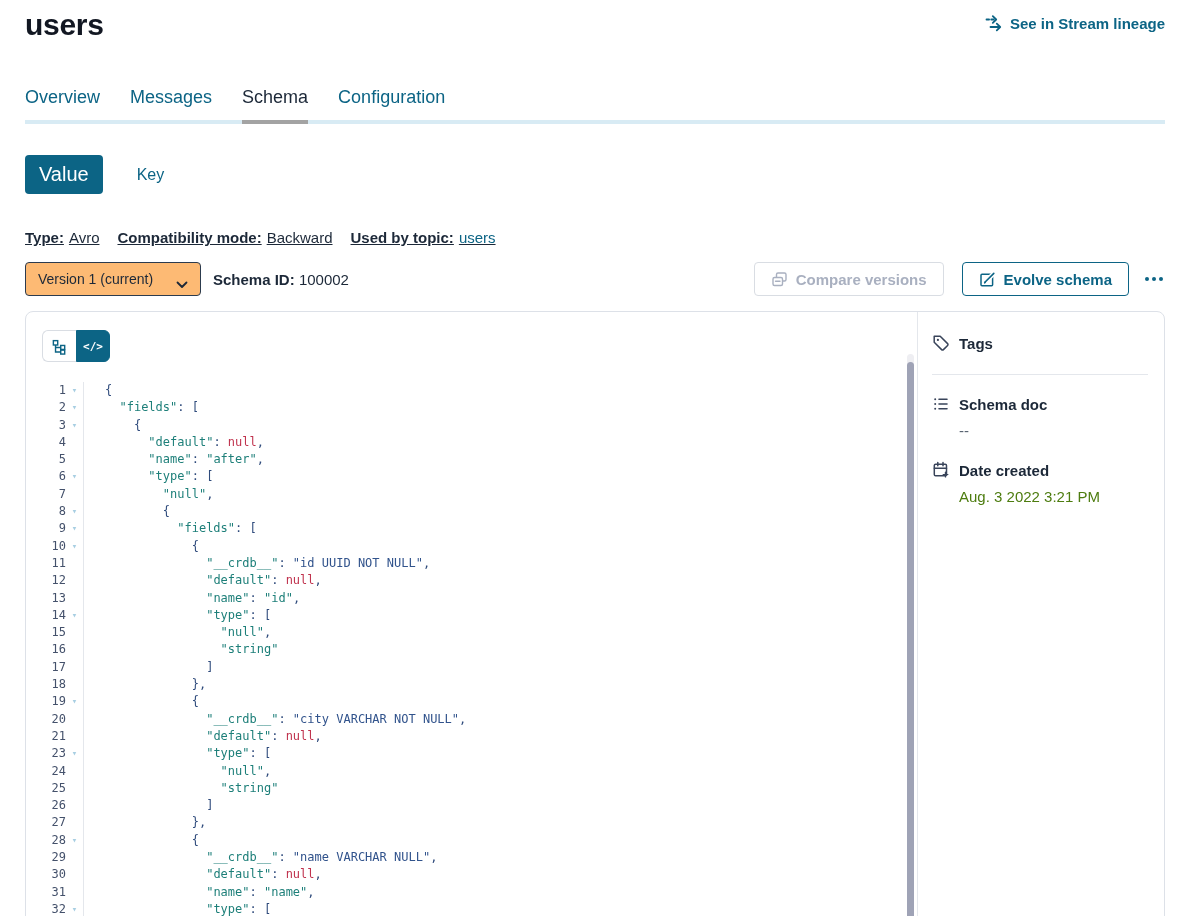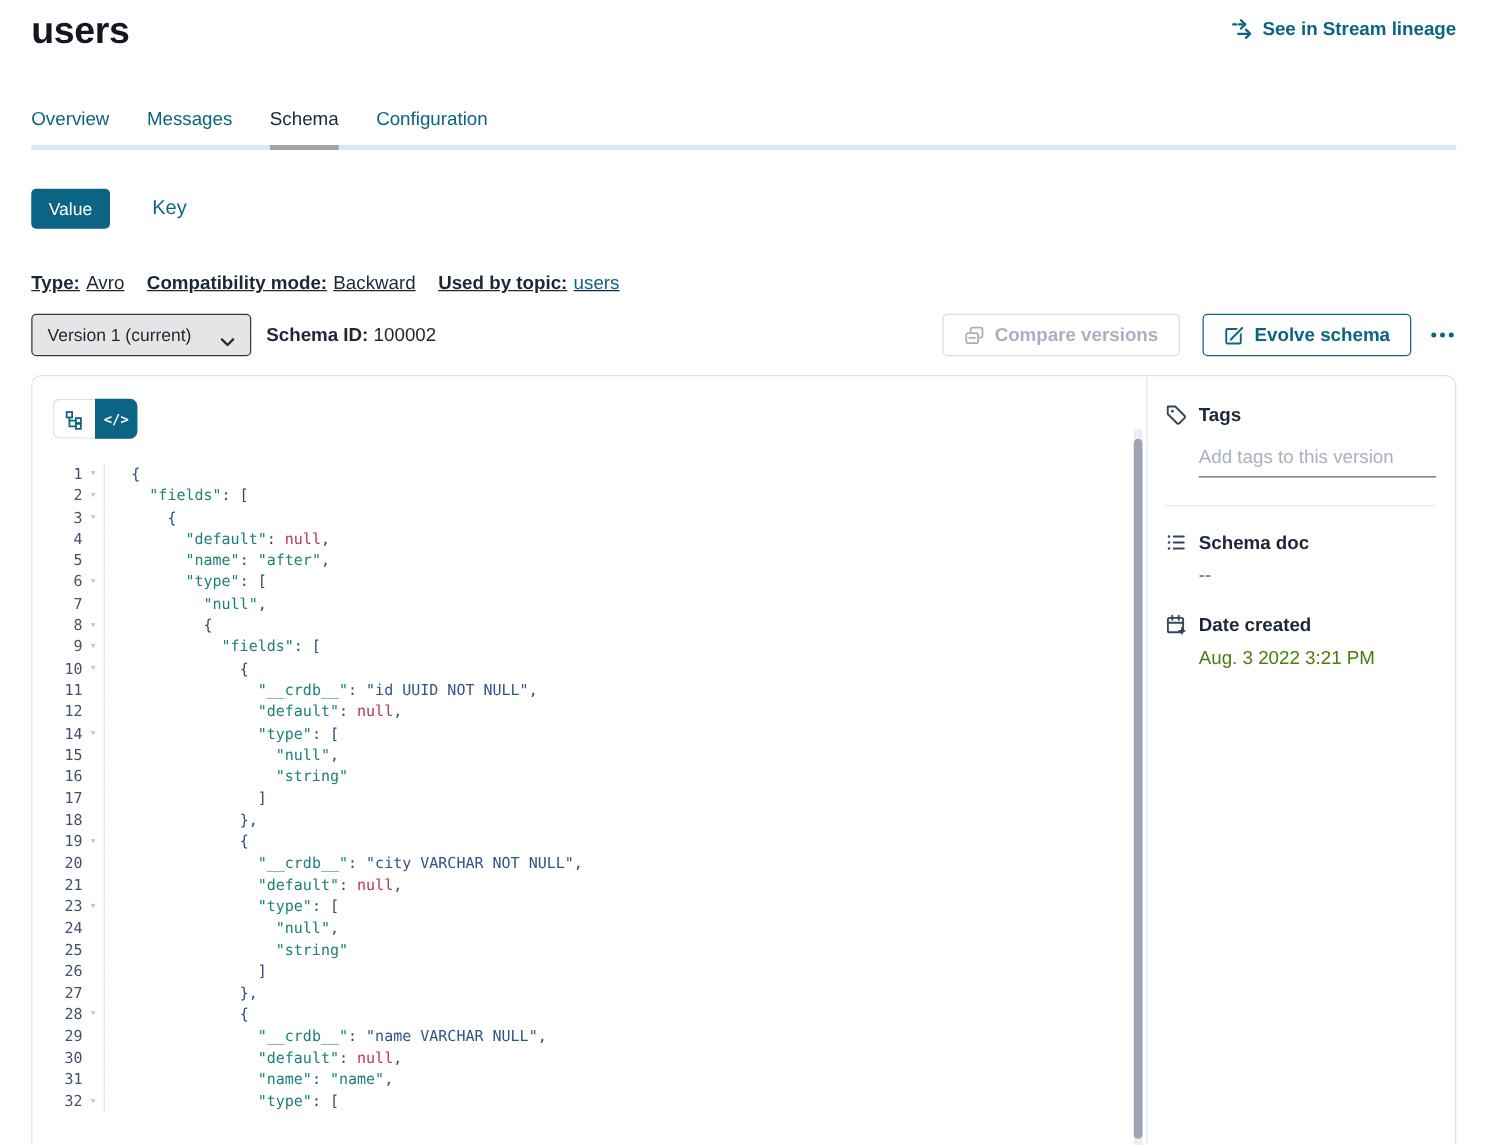--- a/index.html
+++ b/index.html
@@ -12,40 +12,40 @@
   .page { width: 1189px; padding: 0 24px 0 25px; }
 
   
   .header-row { display: flex; align-items: flex-start; margin-top: 6px; }
   .page-title { font-size: 30px; line-height: 38px; font-weight: 700; color: #121722; margin: 0; letter-spacing: -0.3px; }
   .lineage-link { margin-left: auto; margin-top: 8px; display: flex; align-items: center; gap: 7px;
     color: #0c6485; font-size: 15px; font-weight: 600; cursor: pointer; text-decoration: none; }
 
   
   .tabs { display: flex; margin-top: 43px; border-bottom: 4px solid #d8ebf4; }
-  .tab { font-size: 15px; font-weight: 500; color: #0c6485; padding-bottom: 12px; margin-right: 30px; cursor: pointer; }
+  .tab { font-size: 18px; font-weight: 500; color: #0c6485; padding-bottom: 12px; margin-right: 30px; cursor: pointer; }
   .tab.active { color: #1c2838; border-bottom: 4px solid #a3a3a3; margin-bottom: -4px; }
 
   
   .vk-row { display: flex; align-items: center; margin-top: 31px; }
-  .btn-value { background: #0c6485; color: #fff; font-size: 14px; font-weight: 500;
+  .btn-value { background: #0c6485; color: #fff; font-size: 20px; font-weight: 500;
     padding: 8px 14px; border-radius: 4px; border: none; cursor: pointer; font-family: inherit; }
   .key-link { color: #0c6485; font-size: 16px; font-weight: 500; margin-left: 34px; cursor: pointer; }
 
   
   .meta-row { display: flex; align-items: center; margin-top: 35px; font-size: 15px; color: #1c2838; text-decoration: underline; }
   .meta-row .lbl { font-weight: 700; }
   .meta-row .val { margin-left: 5px; }
   .meta-group { display: flex; margin-right: 18px; }
   .topic-link { color: #0c6485; cursor: pointer; }
 
   
   .controls-row { display: flex; align-items: center; margin-top: 16px; }
   .version-select { position: relative; width: 176px; height: 34px; border: 1px solid #2c3b4e; border-radius: 4px;
-    display: flex; align-items: center; padding: 0 34px 0 12px; font-size: 14px; color: #1c2838; cursor: pointer; background: #e5e5e5; }
+    display: flex; align-items: center; padding: 0 34px 0 12px; font-size: 14px; color: #1c2838; cursor: pointer; background: #fdba74; }
   .version-select .chev { position: absolute; right: 12px; top: 13px; }
   .schema-id { margin-left: 12px; font-size: 15px; }
   .schema-id .lbl { font-weight: 700; }
   .right-actions { margin-left: auto; display: flex; align-items: center; }
   .btn { height: 34px; border-radius: 4px; font-size: 15px; font-weight: 600; display: flex; align-items: center;
     gap: 8px; padding: 16px 16px; background: #fff; cursor: pointer; font-family: inherit; }
   .btn-compare { border: 1px solid #d9dde3; color: #a9b0c0; cursor: default; }
   .btn-evolve  { border: 1px solid #0c6485; color: #0c6485; margin-left: 18px; }
   .more-dots { display: flex; gap: 3px; margin-left: 14px; padding: 6px 2px; cursor: pointer; }
   .more-dots i { width: 4px; height: 4px; border-radius: 50%; background: #0c6485; display: block; }
@@ -251,20 +251,25 @@
             <span class="ln">11</span>
             <span class="fold"></span>
             <span class="ct">              <span class="tk-k">"__crdb__"</span><span class="tk-p">: </span><span class="tk-q">"id UUID NOT NULL"</span><span class="tk-p">,</span></span>
           </div>
           <div class="code-line">
             <span class="ln">12</span>
             <span class="fold"></span>
             <span class="ct">              <span class="tk-k">"default"</span><span class="tk-p">: </span><span class="tk-n">null</span><span class="tk-p">,</span></span>
           </div>
           <div class="code-line">
+            <span class="ln">13</span>
+            <span class="fold"></span>
+            <span class="ct">              <span class="tk-k">"name"</span><span class="tk-p">: </span><span class="tk-s">"id"</span><span class="tk-p">,</span></span>
+          </div>
+          <div class="code-line">
             <span class="ln">14</span>
             <span class="fold">▾</span>
             <span class="ct">              <span class="tk-k">"type"</span><span class="tk-p">: [</span></span>
           </div>
           <div class="code-line">
             <span class="ln">15</span>
             <span class="fold"></span>
             <span class="ct">                <span class="tk-s">"null"</span><span class="tk-p">,</span></span>
           </div>
           <div class="code-line">
@@ -357,21 +362,20 @@
 
       <div class="side-head">
         <span style="display:flex">
           <svg width="18" height="18" viewBox="0 0 18 18" fill="none" stroke="#39445a" stroke-width="1.5" stroke-linejoin="round">
             <path d="M2.2 2.2 h6 l7.4 7.4 a1.3 1.3 0 0 1 0 1.85 l-4.15 4.15 a1.3 1.3 0 0 1 -1.85 0 L2.2 8.2 z"></path>
             <circle cx="5.9" cy="5.9" r="1.1" fill="#39445a" stroke="none"></circle>
           </svg>
         </span>
         <span>Tags</span>
       </div>
-      <input class="tags-input" type="text" placeholder="Add tags to this version" style="">
       <hr class="side-divider">
 
       <div class="sec-doc">
         <div class="side-head">
           <span style="display:flex">
             <svg width="18" height="18" viewBox="0 0 18 18" fill="none" stroke="#39445a" stroke-width="1.6" stroke-linecap="round">
               <path d="M7 4.2h8 M7 9h8 M7 13.8h8"></path>
               <circle cx="3.2" cy="4.2" r="1" fill="#39445a" stroke="none"></circle>
               <circle cx="3.2" cy="9" r="1" fill="#39445a" stroke="none"></circle>
               <circle cx="3.2" cy="13.8" r="1" fill="#39445a" stroke="none"></circle>

